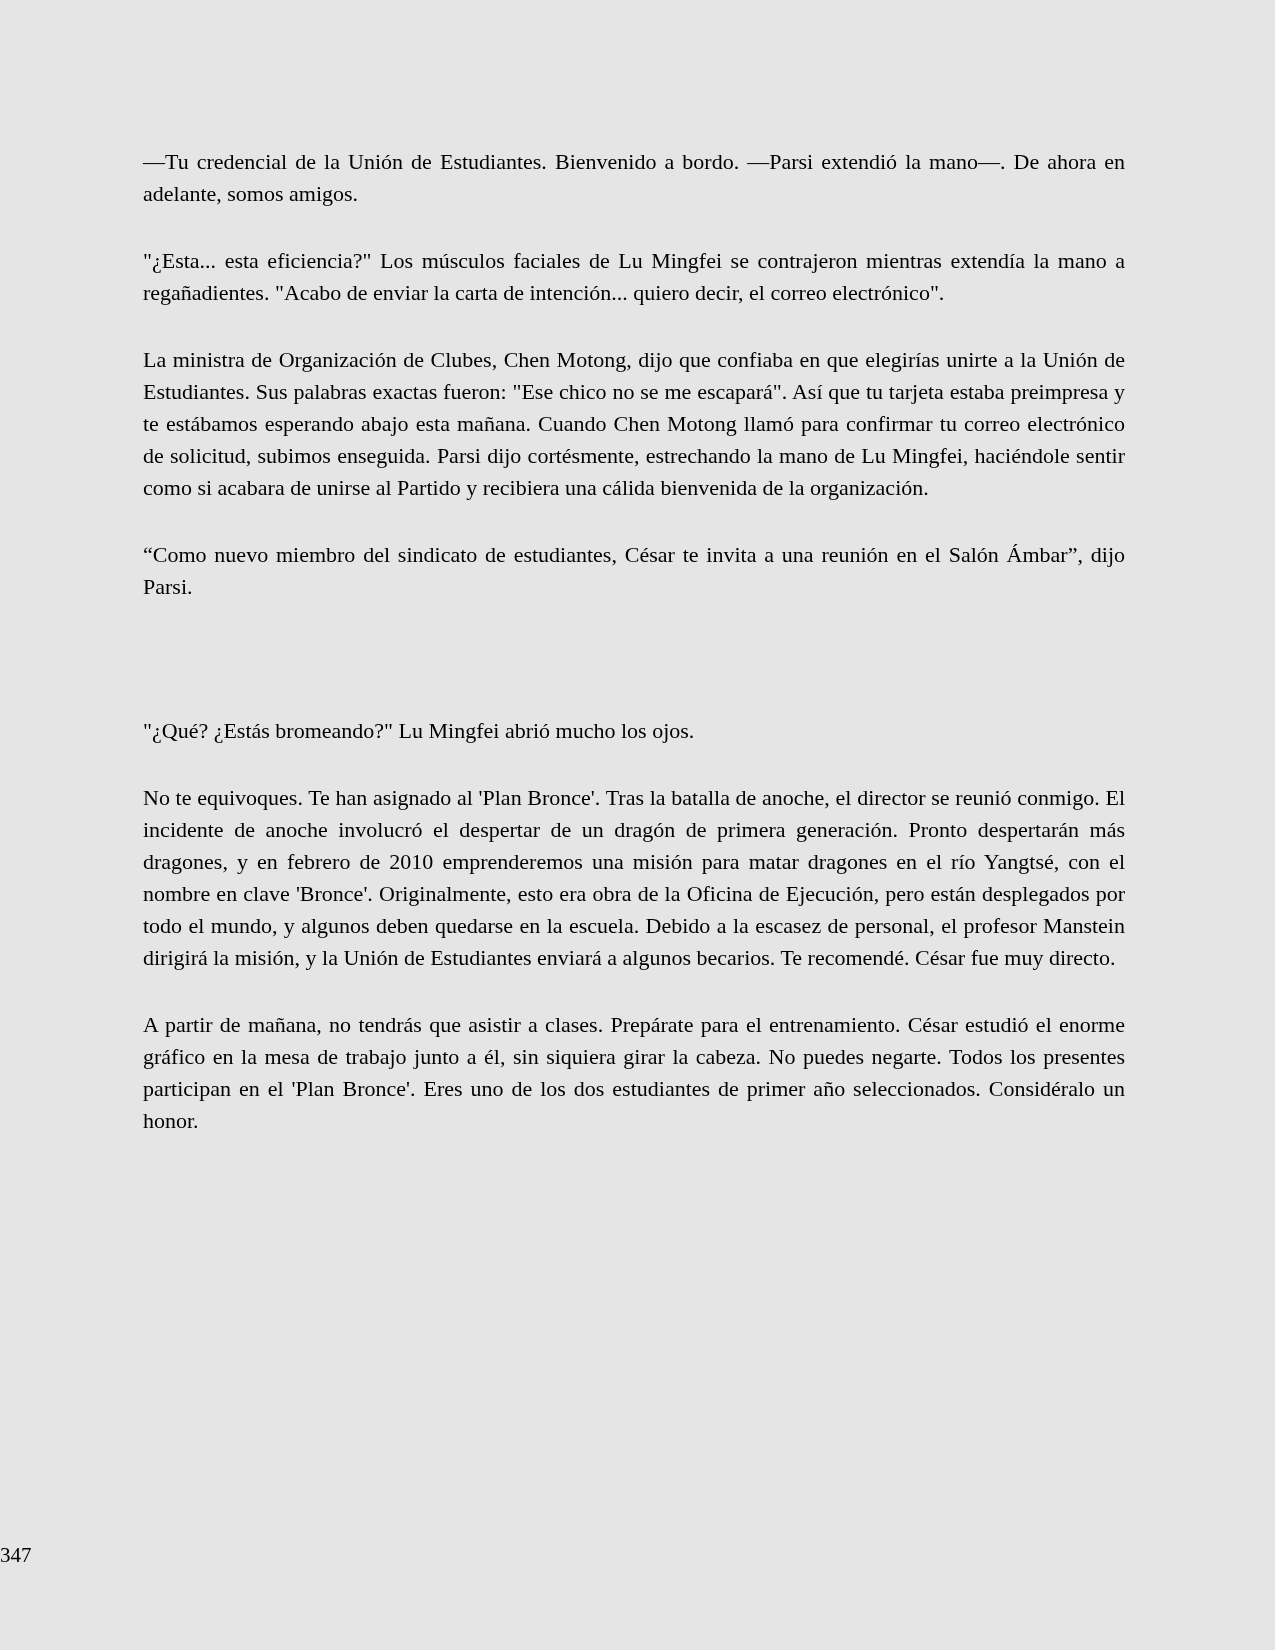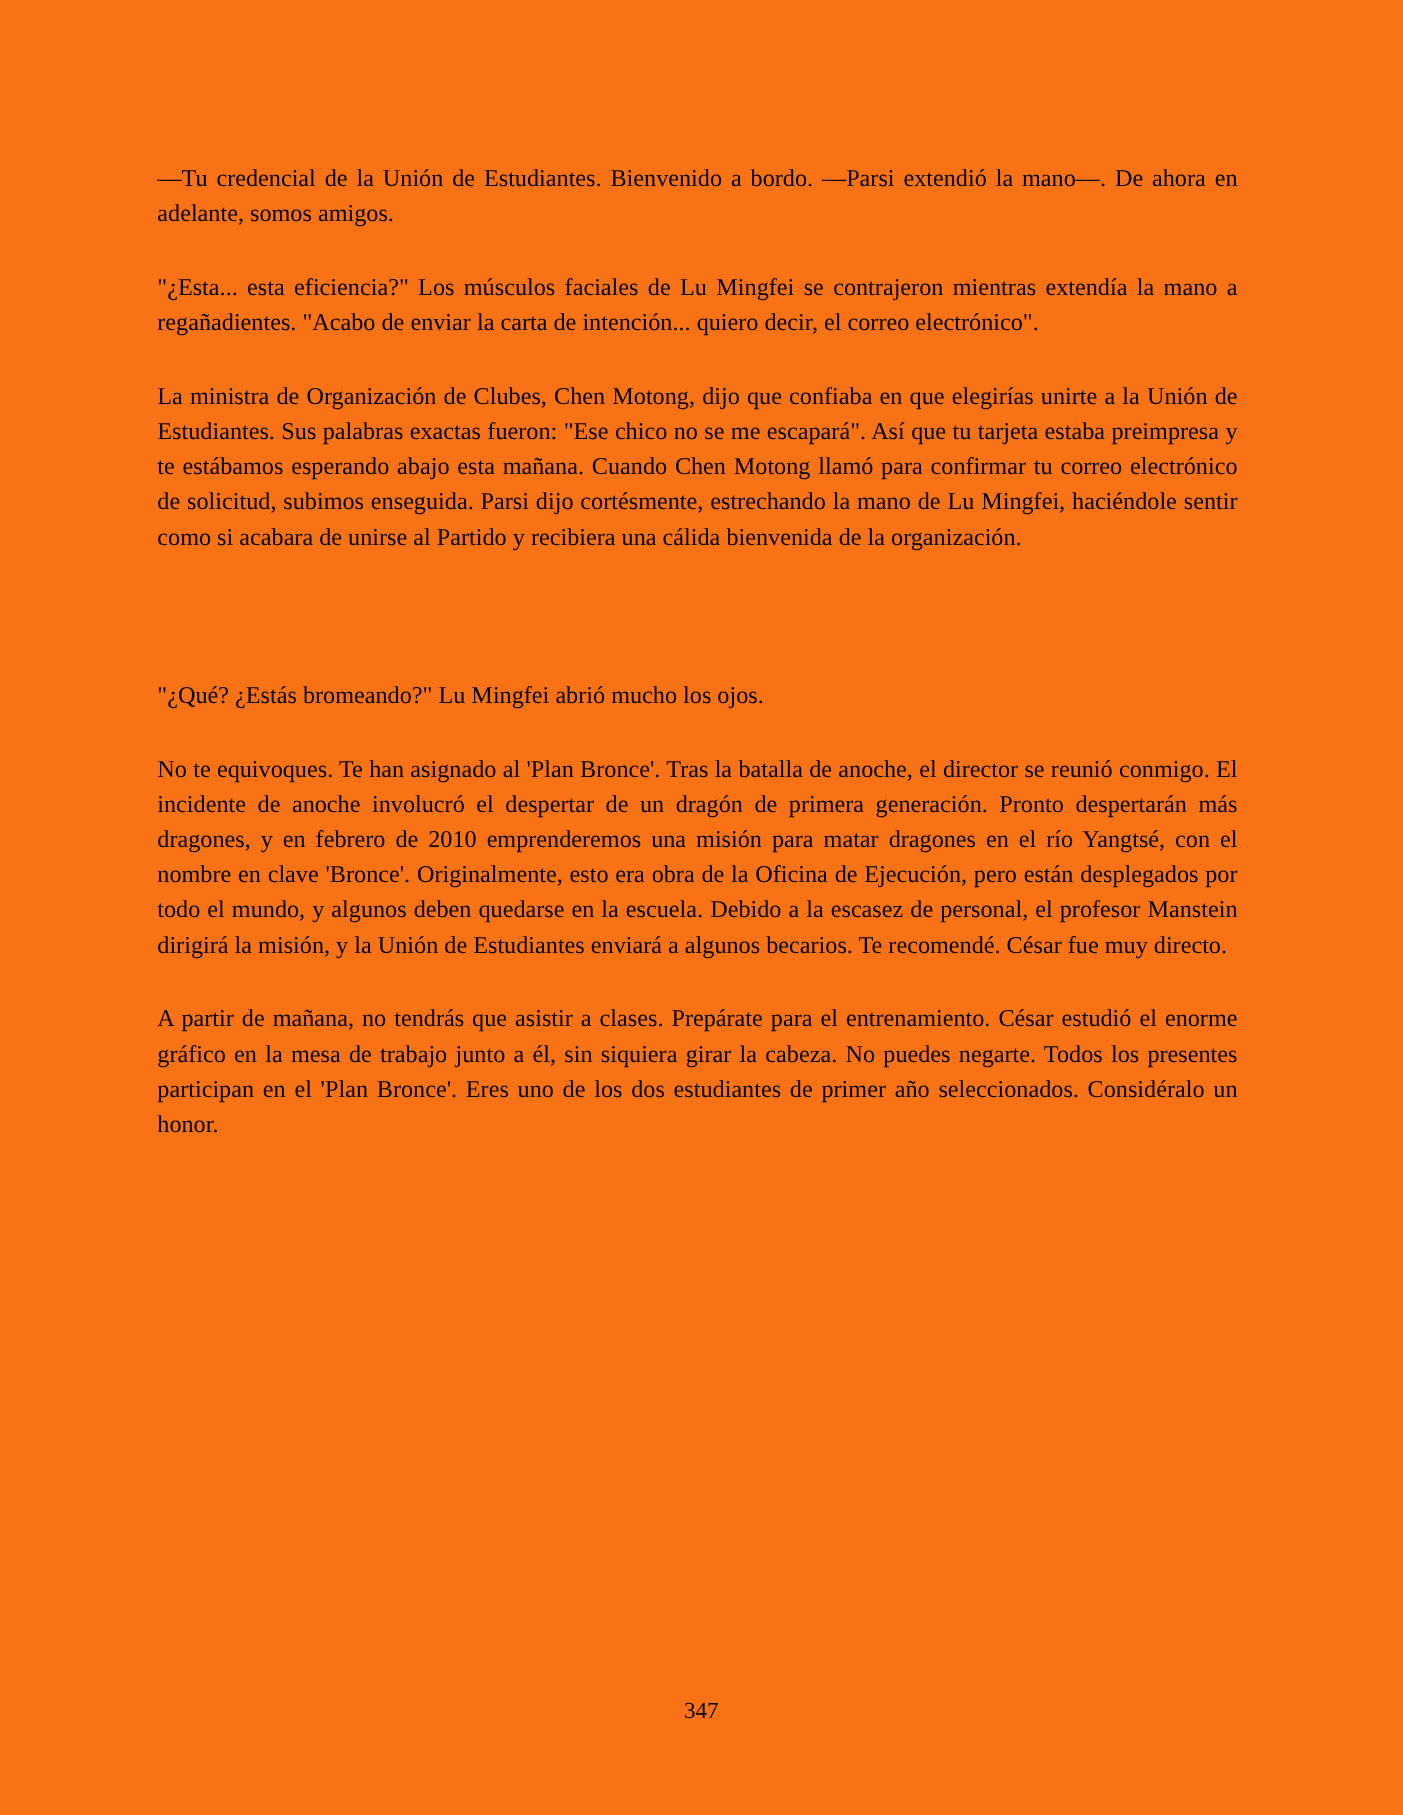--- a/index.html
+++ b/index.html
@@ -4,21 +4,21 @@
 <style>
   html, body {
     margin: 0;
     padding: 0;
     background: #ffffff;
   }
   .sheet {
     position: relative;
     width: 1275px;
     height: 1650px;
-    background: #f97316;
+    background: #e5e5e5;
     color: #000000;
     font-family: "Liberation Serif", "DejaVu Serif", serif;
     overflow: hidden;
   }
   .content {
     position: absolute;
     left: 143px;
     top: 146px;
     width: 982px;
   }
@@ -31,32 +31,32 @@
     letter-spacing: 0;
   }
   .para-gap {
     height: 77px;
   }
   .page-number {
     position: absolute;
     left: 0;
     top: 1541px;
     width: 1275px;
-    text-align: center;
     font-size: 21px;
     line-height: 28px;
   }
 </style>
 </head>
 <body>
 
 <div class="sheet">
   <div class="content">
     <p class="para">—Tu credencial de la Unión de Estudiantes. Bienvenido a bordo. —Parsi extendió la mano—. De ahora en adelante, somos amigos.</p>
     <p class="para">"¿Esta... esta eficiencia?" Los músculos faciales de Lu Mingfei se contrajeron mientras extendía la mano a regañadientes. "Acabo de enviar la carta de intención... quiero decir, el correo electrónico".</p>
     <p class="para">La ministra de Organización de Clubes, Chen Motong, dijo que confiaba en que elegirías unirte a la Unión de Estudiantes. Sus palabras exactas fueron: "Ese chico no se me escapará". Así que tu tarjeta estaba preimpresa y te estábamos esperando abajo esta mañana. Cuando Chen Motong llamó para confirmar tu correo electrónico de solicitud, subimos enseguida. Parsi dijo cortésmente, estrechando la mano de Lu Mingfei, haciéndole sentir como si acabara de unirse al Partido y recibiera una cálida bienvenida de la organización.</p>
+    <p class="para">“Como nuevo miembro del sindicato de estudiantes, César te invita a una reunión en el Salón Ámbar”, dijo Parsi.</p>
     <div class="para-gap"></div>
     <p class="para">"¿Qué? ¿Estás bromeando?" Lu Mingfei abrió mucho los ojos.</p>
     <p class="para">No te equivoques. Te han asignado al 'Plan Bronce'. Tras la batalla de anoche, el director se reunió conmigo. El incidente de anoche involucró el despertar de un dragón de primera generación. Pronto despertarán más dragones, y en febrero de 2010 emprenderemos una misión para matar dragones en el río Yangtsé, con el nombre en clave 'Bronce'. Originalmente, esto era obra de la Oficina de Ejecución, pero están desplegados por todo el mundo, y algunos deben quedarse en la escuela. Debido a la escasez de personal, el profesor Manstein dirigirá la misión, y la Unión de Estudiantes enviará a algunos becarios. Te recomendé. César fue muy directo.</p>
     <p class="para">A partir de mañana, no tendrás que asistir a clases. Prepárate para el entrenamiento. César estudió el enorme gráfico en la mesa de trabajo junto a él, sin siquiera girar la cabeza. No puedes negarte. Todos los presentes participan en el 'Plan Bronce'. Eres uno de los dos estudiantes de primer año seleccionados. Considéralo un honor.</p>
   </div>
   <div class="page-number">347</div>
 </div>
 
 </body></html>

